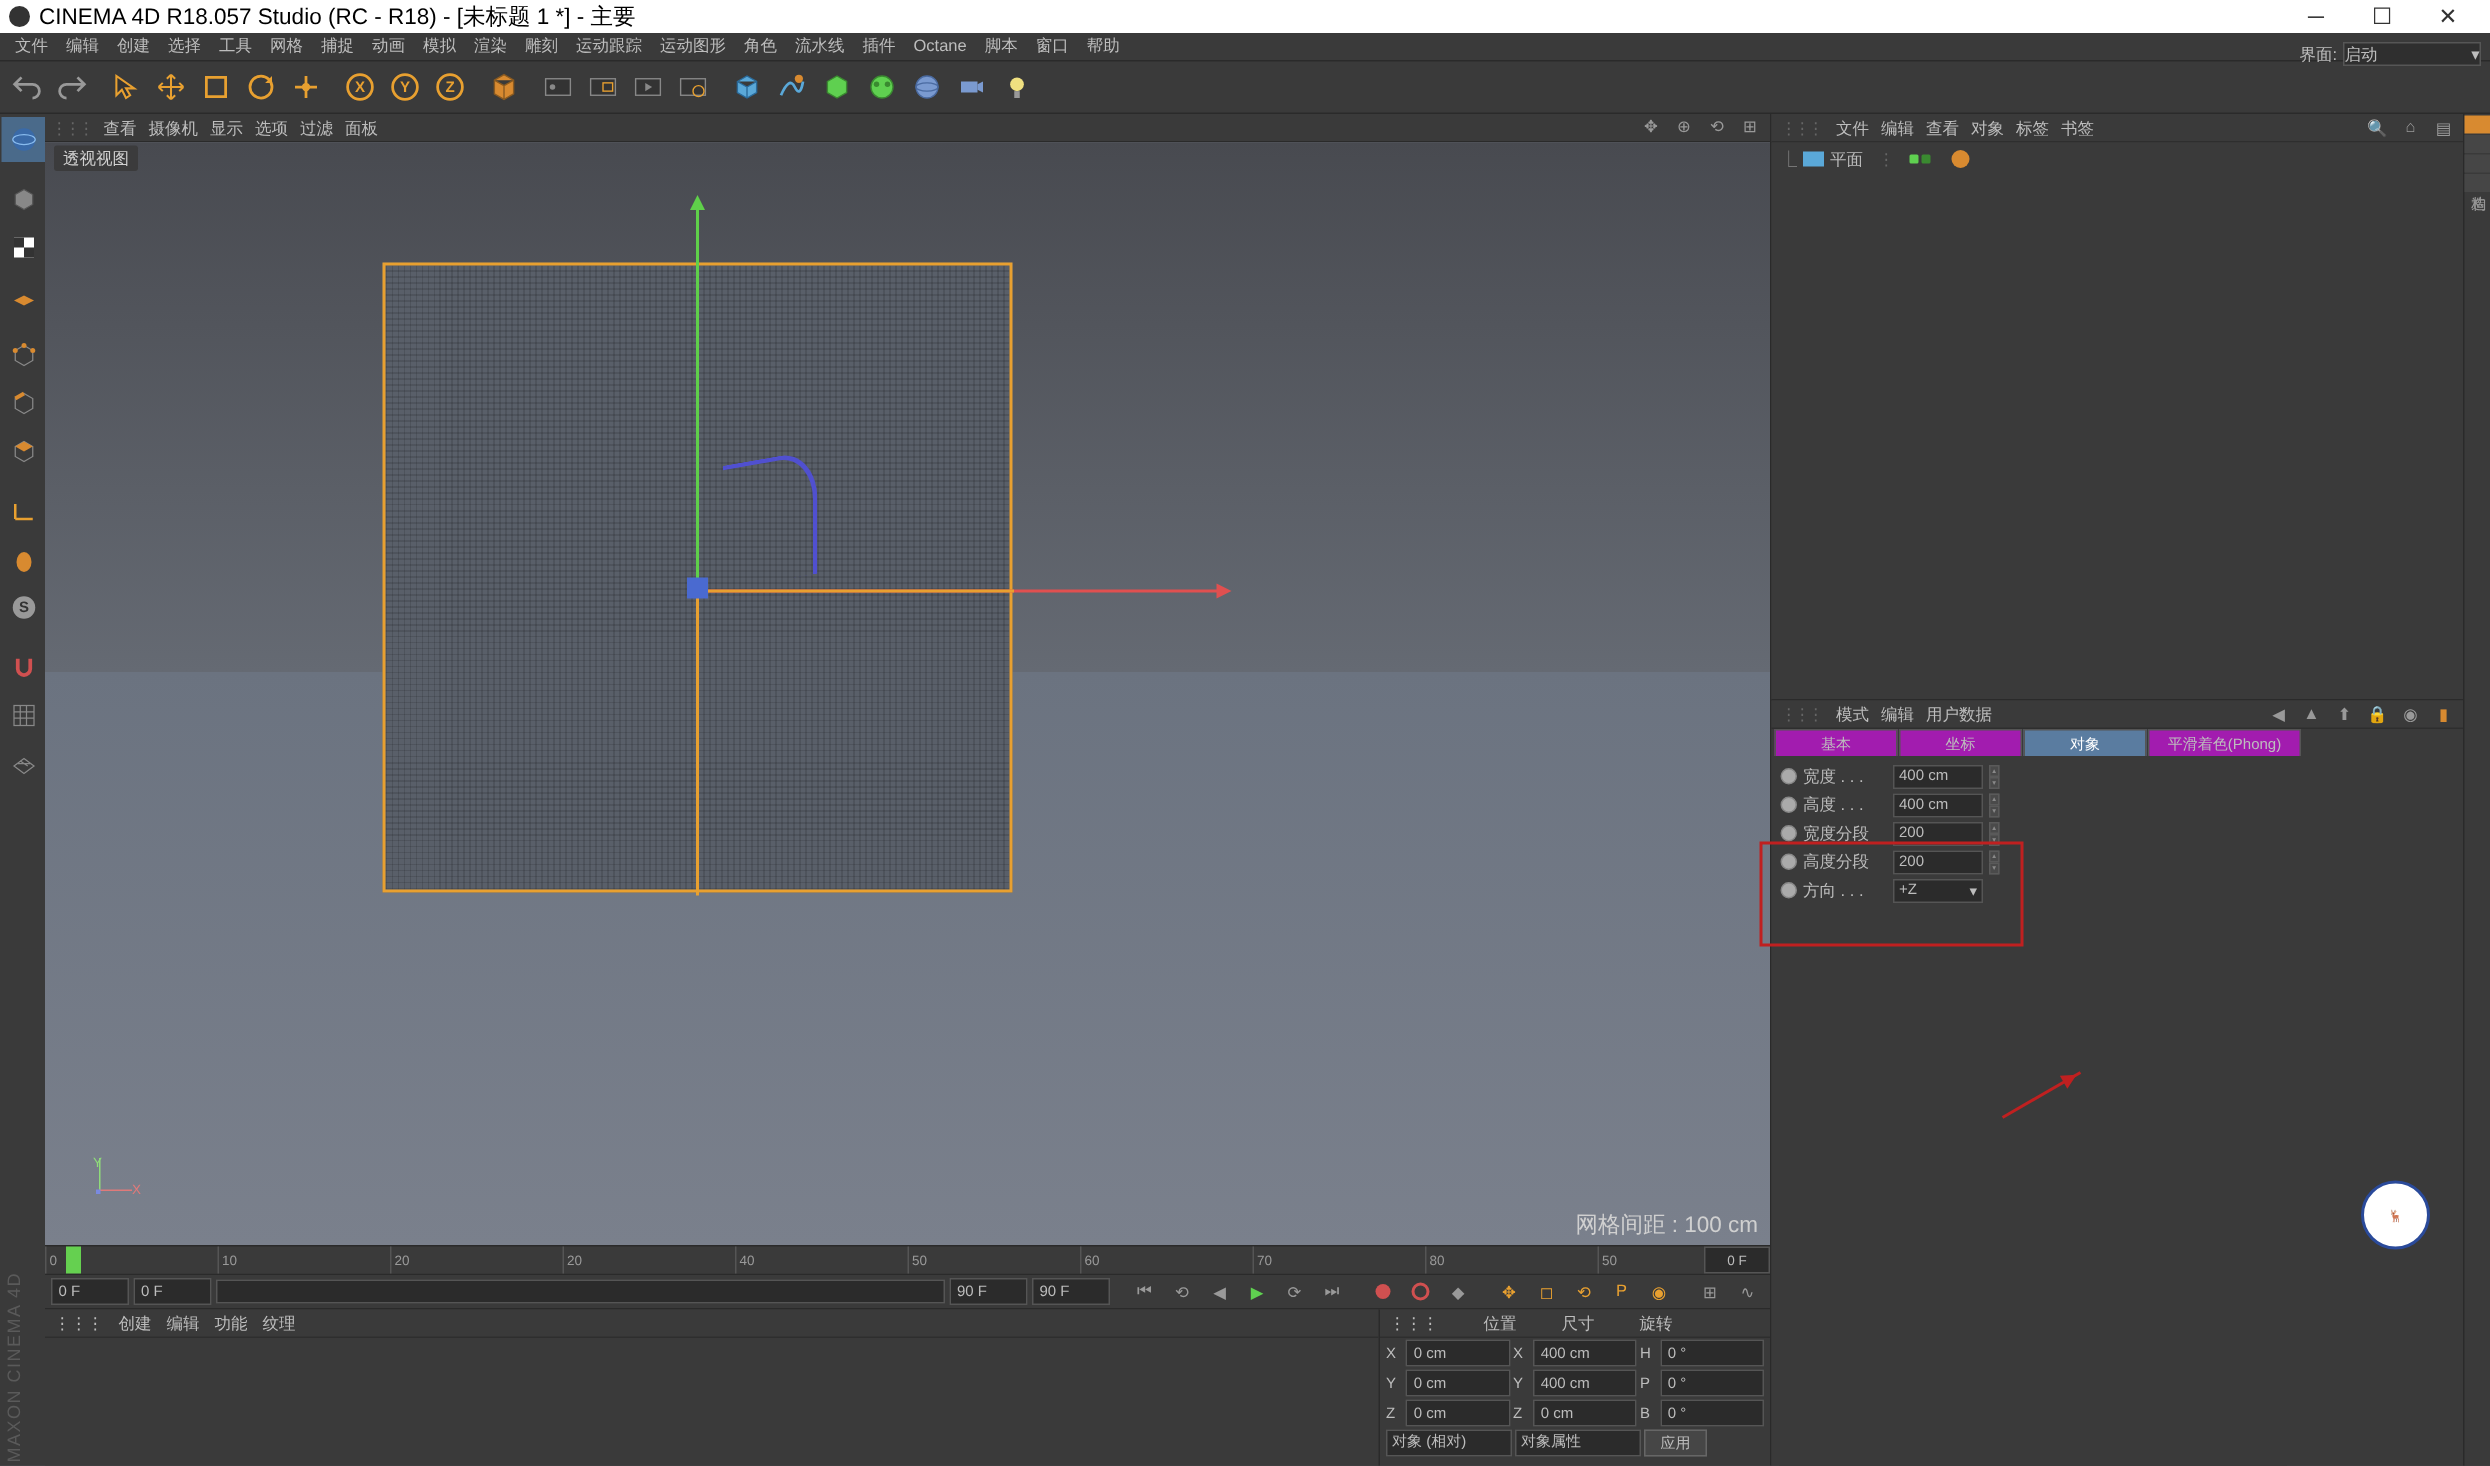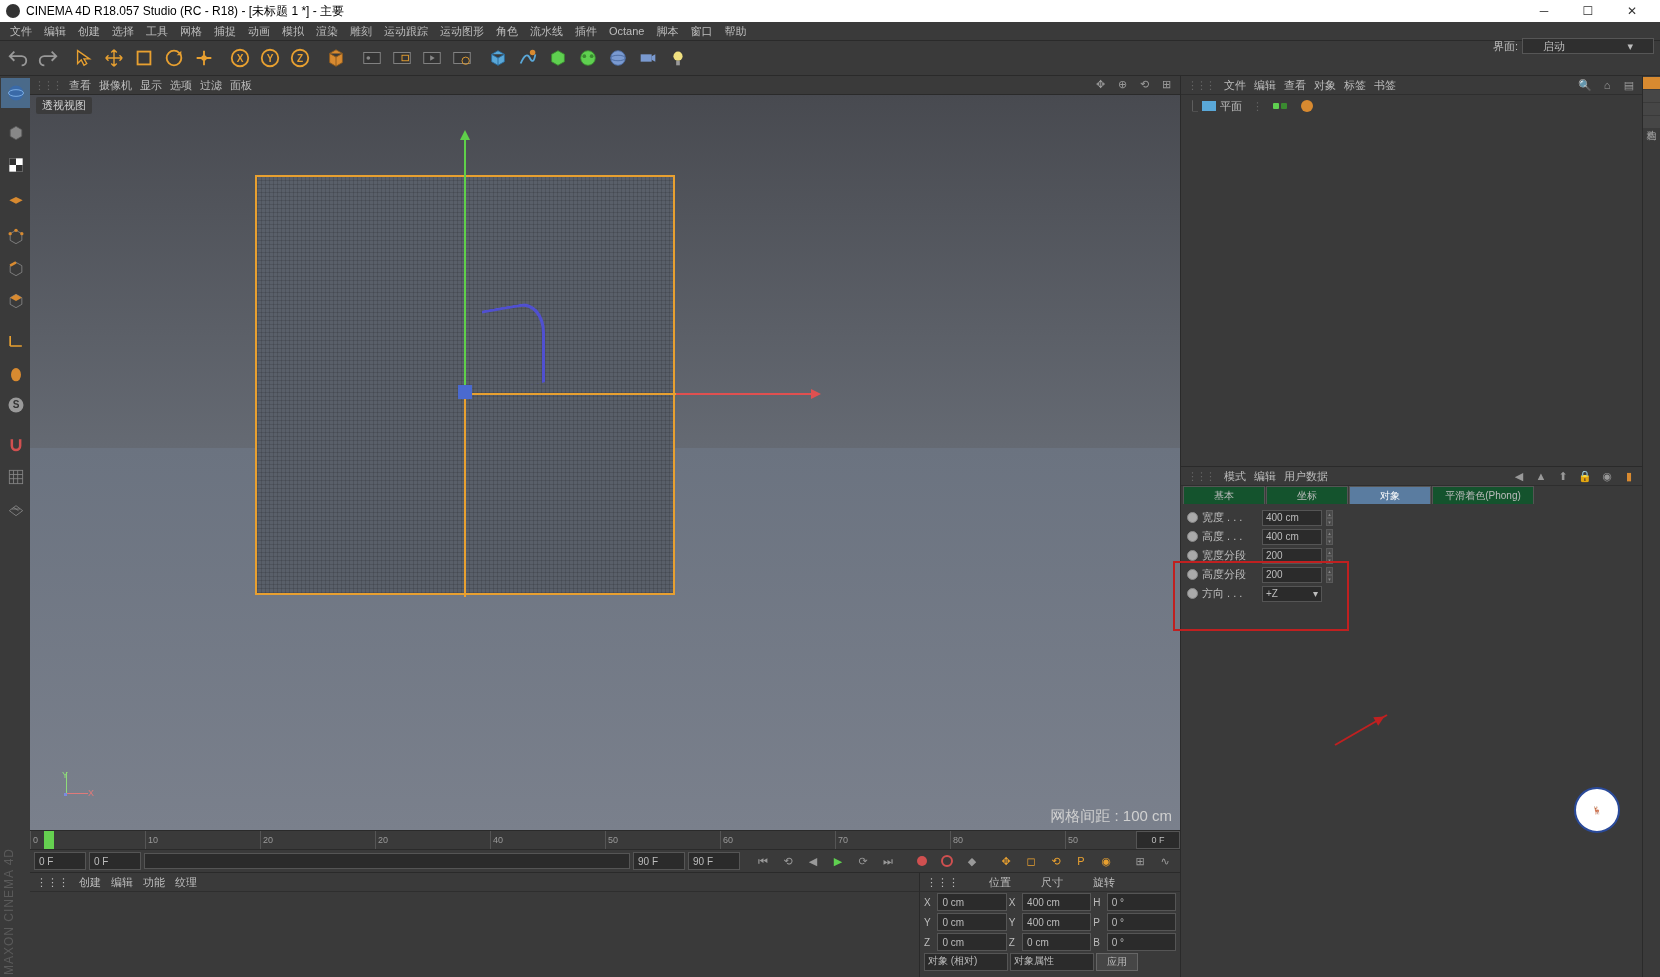--- a/index.html
+++ b/index.html
@@ -1,27 +1,27 @@
 <!DOCTYPE html>
 <html><head>
 <meta charset="utf-8">
 <style>
 html,body{margin:0;padding:0;width:1660px;height:977px;background:#3a3a3a;font-family:"Microsoft YaHei",Arial,sans-serif;font-size:11px;color:#bdbdbd;overflow:hidden;user-select:none}
 
 
-.titlebar{height:22px;background:#fff;color:#000;display:flex;align-items:center;padding:0 6px;font-size:12px}
+.titlebar{height:22px;background:#fff;color:#000;display:flex;align-items:center;padding:0 6px;font-size:15px}
 .titlebar .icon{width:14px;height:14px;background:#333;border-radius:50%;margin-right:6px}
 .titlebar .spacer{flex:1}
 .winbtn{width:44px;height:22px;display:flex;align-items:center;justify-content:center;color:#333}
 
 
 .menubar{height:18px;background:#3a3a3a;display:flex;align-items:center;padding:0 4px;border-bottom:1px solid #2a2a2a;position:relative}
 .menubar .mi{padding:0 6px;color:#bdbdbd;font-size:11px;line-height:18px}
-.menubar .layoutsel{position:absolute;right:6px;top:16px;height:16px;display:flex;align-items:center;color:#bdbdbd;font-size:11px}
-.menubar .layoutsel .dd{width:90px;height:14px;background:#2f2f2f;border:1px solid #565656;margin-left:4px;padding:0 20px;display:flex;align-items:center;justify-content:space-between}
+.menubar .layoutsel{position:absolute;right:6px;top:6px;height:16px;display:flex;align-items:center;color:#bdbdbd;font-size:11px}
+.menubar .layoutsel .dd{width:90px;height:14px;background:#2f2f2f;border:1px solid #565656;margin-left:4px;padding:0 0;display:flex;align-items:center;justify-content:space-between}
 
 
 .toolbar{height:30px;background:#3a3a3a;border-bottom:1px solid #2a2a2a;display:flex;align-items:center;padding:2px 4px;gap:2px}
 .tbtn{width:26px;height:26px;display:flex;align-items:center;justify-content:center;border:1px solid transparent;border-radius:2px}
 .tbtn svg{width:22px;height:22px}
 .tbsep{width:4px;height:26px}
 
 
 .mainarea{display:flex;height:calc(977px - 22px - 18px - 30px)}
 .leftcol{width:30px;background:#3a3a3a;display:flex;flex-direction:column;gap:2px;padding-top:2px}
@@ -105,21 +105,21 @@
 .objrow .dots{margin-left:6px;display:flex;gap:2px}
 .dot{width:6px;height:6px;border-radius:1px}
 .dot.g{background:#5fd050}.dot.g2{background:#3a8a30}
 .objrow .tag{width:12px;height:12px;border-radius:50%;background:#d88a30;margin-left:10px}
 
 
 .attrmgr{flex:1;display:flex;flex-direction:column;position:relative}
 .attrtitle{height:20px;background:#3a3a3a;display:flex;align-items:center;padding:0 6px;color:#d0d0d0;font-size:11px;gap:6px}
 .attrtitle .cube{width:12px;height:12px;background:#5aa8d8}
 .tabrow{height:18px;display:flex;background:#3a3a3a;padding:0 2px;gap:1px}
-.atab{flex:1;max-width:80px;height:17px;background:#14532d;color:#bdbdbd;font-size:10px;display:flex;align-items:center;justify-content:center;border:1px solid #555;border-bottom:none}
+.atab{flex:1;max-width:80px;height:17px;background:#a21caf;color:#bdbdbd;font-size:10px;display:flex;align-items:center;justify-content:center;border:1px solid #555;border-bottom:none}
 .atab.sel{background:#5a7ca0;color:#fff}
 .attrbody{flex:1;background:#3a3a3a;padding:4px;position:relative}
 .sectiontitle{height:16px;color:#bdbdbd;font-size:11px;padding:2px 4px}
 .proprow{height:19px;display:flex;align-items:center;gap:4px;padding:0 2px}
 .proprow .bullet{width:9px;height:9px;border:1px solid #888;border-radius:50%;background:#3a3a3a}
 .proprow .bullet.on{background:#aaa}
 .proprow .plbl{width:56px;color:#bdbdbd;font-size:11px;white-space:nowrap}
 .proprow .pfld{width:52px;height:14px;background:#2b2b2b;border:1px solid #555;color:#bdbdbd;font-size:10px;padding:0 3px;display:flex;align-items:center}
 .proprow .spin{width:7px;height:16px;display:flex;flex-direction:column}
 .proprow .spin div{flex:1;background:#4a4a4a;border:1px solid #5a5a5a;font-size:5px;text-align:center;line-height:6px;color:#888}

